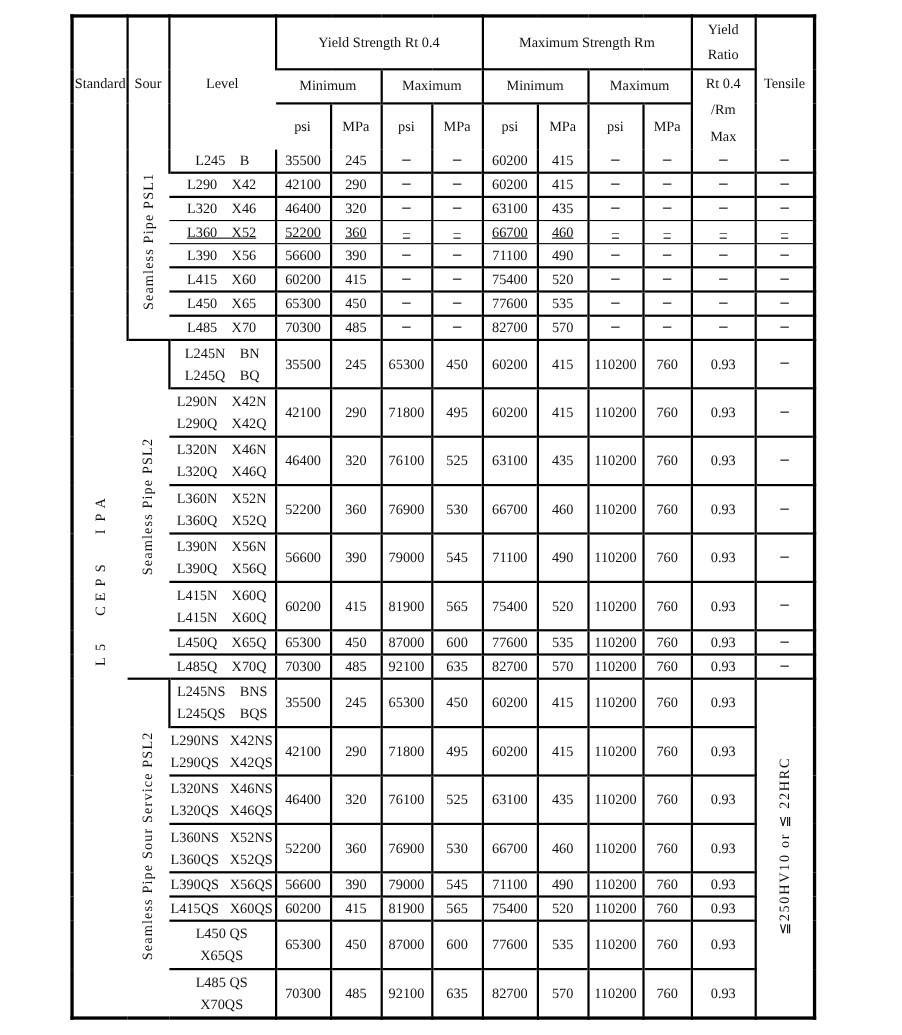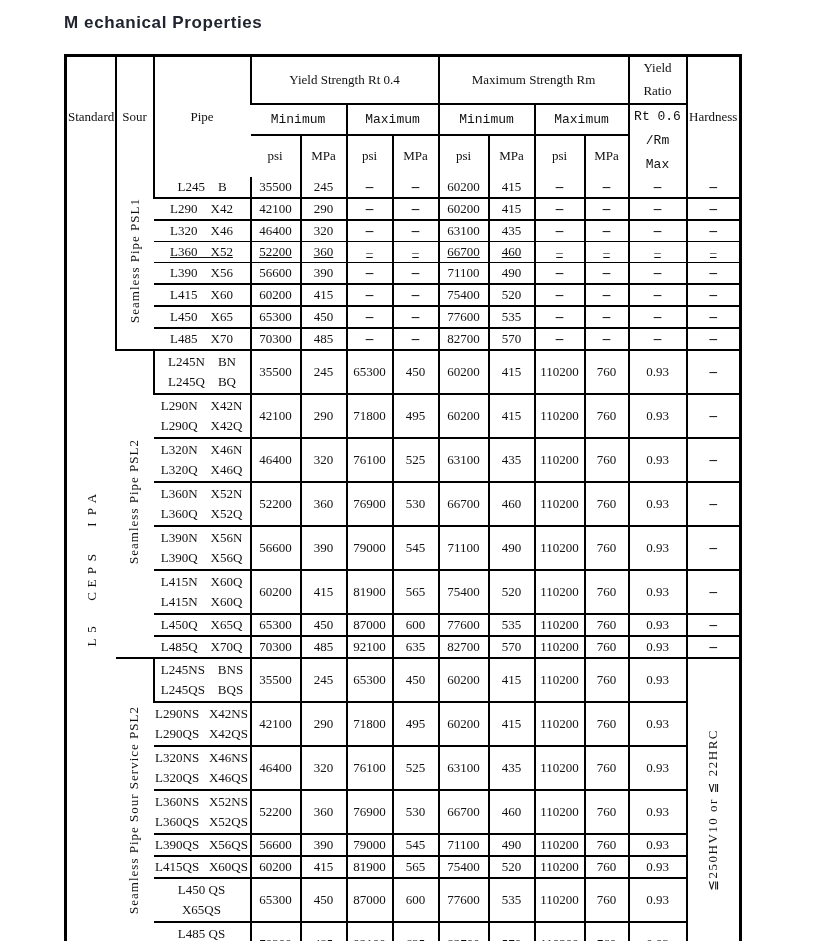--- a/index.html
+++ b/index.html
@@ -13,21 +13,21 @@
 
   table { border-collapse:collapse; border:3px solid #000;
           table-layout:fixed; width:675px; }
   td { border-left:2px solid #000; border-top:2px solid #000;
        padding:0 1px; text-align:center; vertical-align:middle;
        font-size:13px; color:#111; overflow:hidden; }
   tr:first-child > td { border-top:none; }
   td:first-child { border-left:none; }
 
   .h1r td { height:42px; }
-  .h2r td { height:26px;font-family:Liberation Mono, monospace; }
+  .h2r td { height:26px; }
   .h3r td { height:36px;margin-top:48px; }
   .r-short td { height:20px; }
   .r-tall  td { height:42px; }
 
   
   tr.thin > td { border-top-width:1px;text-decoration:underline; }
   tr.after-thin > td { border-top-width:1px; }
   .grade-cell { white-space:pre; line-height:1.5; }
   .yr-head { white-space:pre; line-height:1.75;font-family:Liberation Serif, serif; }
   .yr-sub  { white-space:pre; line-height:1.85; }
@@ -43,21 +43,20 @@
   .vchar-stack { display:flex; flex-direction:column; align-items:center;
                  justify-content:center; }
   .vchar { display:block; transform:rotate(-90deg); width:14px; height:13px;
            line-height:13px; font-size:13px; }
   .vword-gap { height:20px; }
 </style>
 </head>
 <body>
 
 <div class="page">
-  <h1 class="title">M echanical Properties</h1>
 
   <table>
     <colgroup>
       <col style="width:50px">
         <col style="width:38px">
         <col style="width:97px">
       <col style="width:50px">
         <col style="width:46px">
         <col style="width:46px">
         <col style="width:46px">
@@ -65,33 +64,33 @@
         <col style="width:46px">
         <col style="width:50px">
         <col style="width:44px">
       <col style="width:58px">
         <col style="width:54px">
     </colgroup>
     <tbody>
         <tr class="h1r">
       <td rowspan="3">Standard</td>
       <td rowspan="3">Sour</td>
-      <td rowspan="3">Pipe</td>
+      <td rowspan="3">Level</td>
       <td colspan="4">Yield Strength Rt 0.4</td>
       <td colspan="4">Maximum Strength Rm</td>
       <td class="yr-head">Yield
 Ratio</td>
-      <td rowspan="3">Hardness</td>
+      <td rowspan="3">Tensile</td>
     </tr>
     <tr class="h2r">
       <td colspan="2">Minimum</td>
       <td colspan="2">Maximum</td>
       <td colspan="2">Minimum</td>
       <td colspan="2">Maximum</td>
-      <td rowspan="2" class="yr-sub">Rt 0.6
+      <td rowspan="2" class="yr-sub">Rt 0.4
 /Rm
 Max</td>
     </tr>
     <tr class="h3r">
       <td>psi</td>
       <td>MPa</td>
       <td>psi</td>
       <td>MPa</td>
       <td>psi</td>
       <td>MPa</td>

